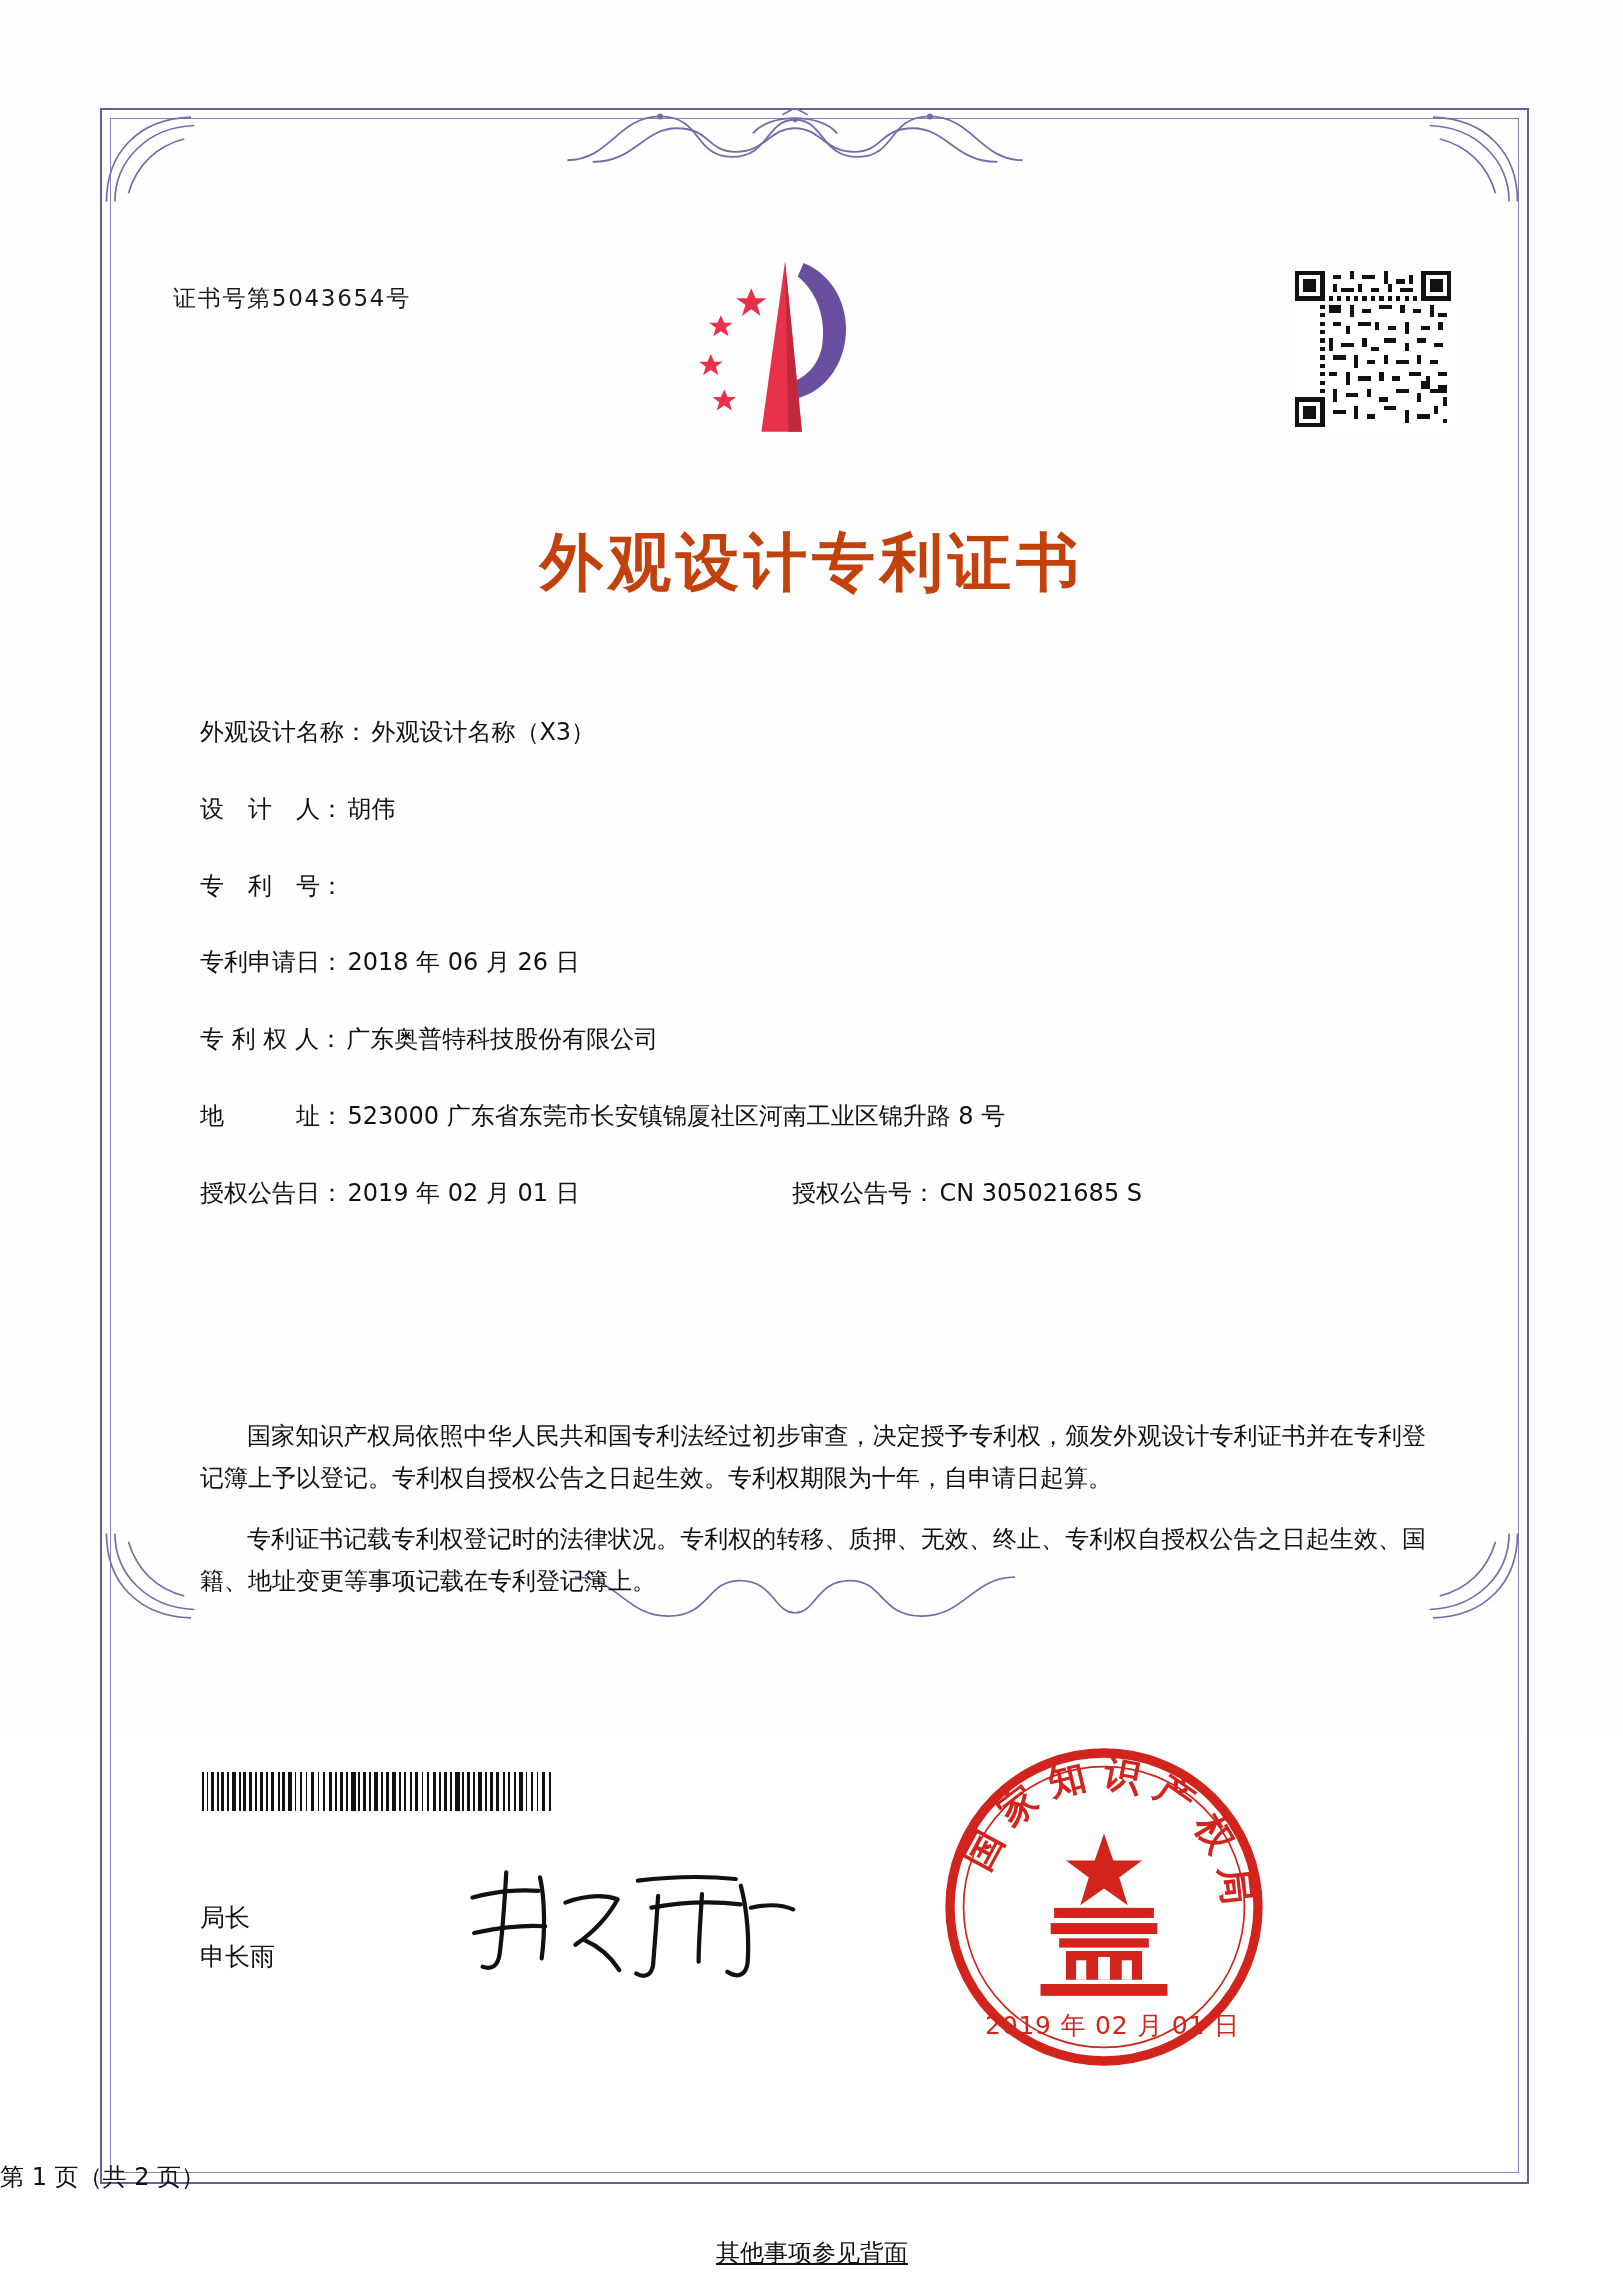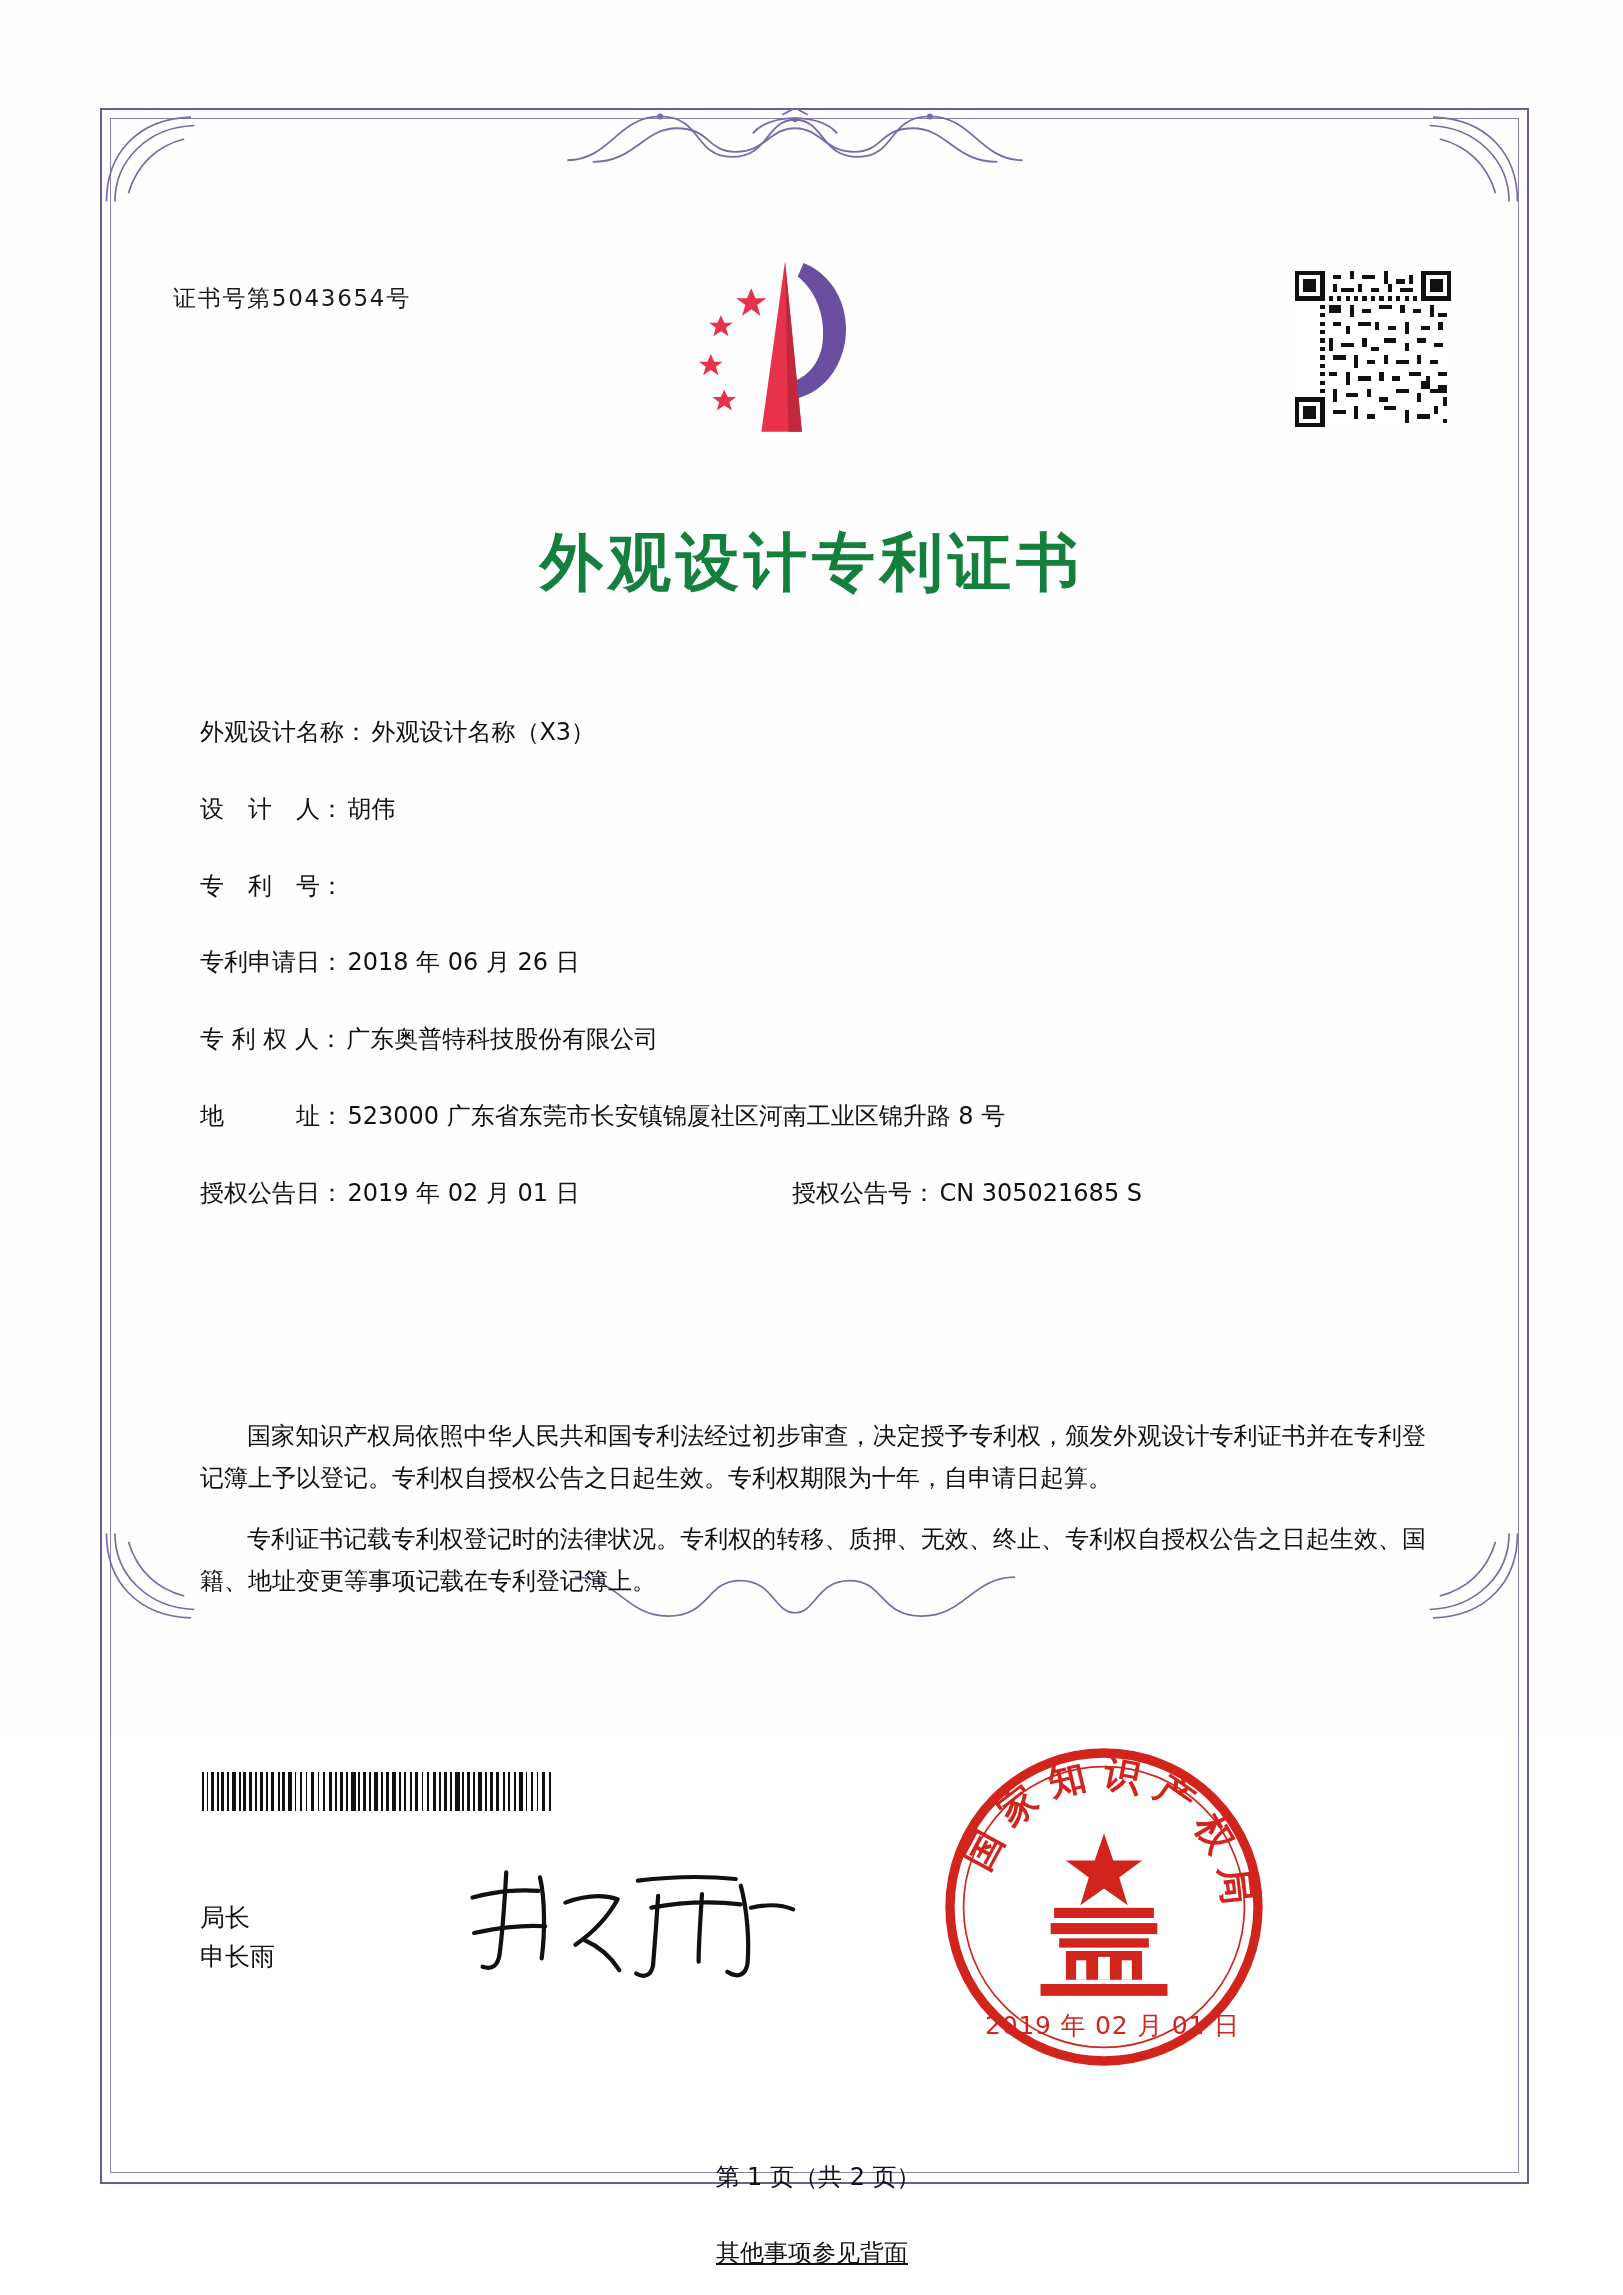--- a/index.html
+++ b/index.html
@@ -99,21 +99,21 @@
   
   .doc-title {
     position: absolute;
     left: 0;
     right: 0;
     top: 520px;
     text-align: center;
     font-size: 63px;
     font-weight: bold;
     letter-spacing: 5px;
-    color: #15803d;
+    color: #c2410c;
     font-family: "DejaVu Sans", sans-serif;
   }
 
   
   .fields {
     position: absolute;
     left: 200px;
     top: 715px;
     width: 1226px;
   }
@@ -212,25 +212,23 @@
     font-family: "DejaVu Sans", sans-serif;
     letter-spacing: 0.8px;
   }
 
   
   .page-num {
     position: absolute;
     left: 0;
     right: 0;
     top: 2161px;
-    text-align: center;
     font-size: 24px;
     color: #111;
     font-family: "DejaVu Sans", sans-serif;
-    padding-left: 12px;
   }
   .footer-note {
     position: absolute;
     left: 0;
     right: 0;
     top: 2237px;
     text-align: center;
     font-size: 24px;
     color: #111;
     font-family: "DejaVu Sans", sans-serif;

